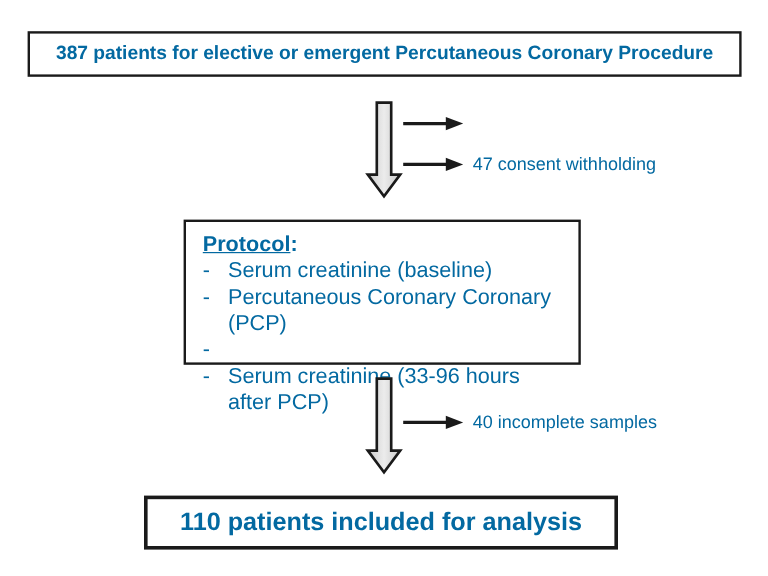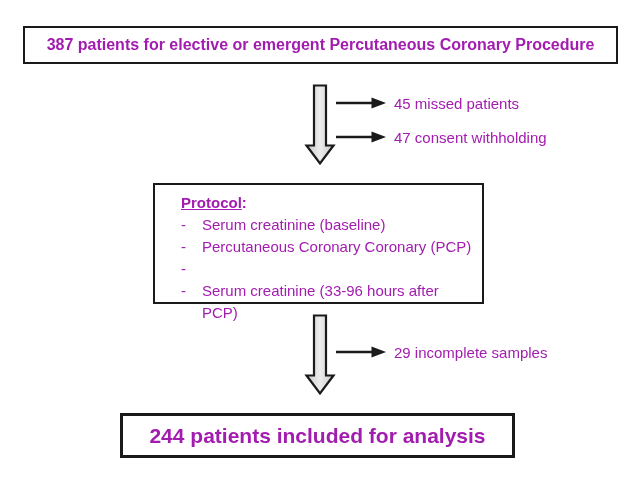--- a/index.html
+++ b/index.html
@@ -6,21 +6,21 @@
     margin: 0;
     padding: 0;
     background: #ffffff;
   }
   .canvas {
     position: relative;
     width: 640px;
     height: 463px;
     background: #ffffff;
     font-family: "Liberation Sans", sans-serif;
-    color: #a21caf;
+    color: #0369a1;
     overflow: hidden;
   }
   .box {
     position: absolute;
     background: #ffffff;
     border: 2.5px solid #1a1a1a;
     box-sizing: border-box;
   }
   .top-box {
     left: 23px;
@@ -32,22 +32,22 @@
     justify-content: center;
     font-weight: bold;
     font-size: 16px;
     white-space: nowrap;
   }
   .protocol-box {
     left: 153px;
     top: 183px;
     width: 331px;
     height: 121px;
-    padding: 7px 8px 0 26px;
-    font-size: 15px;
+    padding: 7px 8px 0 14px;
+    font-size: 18px;
     line-height: 22px;
   }
   .protocol-title {
     font-weight: bold;
   }
   .protocol-title .u {
     text-decoration: underline;
   }
   .protocol-item {
     display: flex;
@@ -114,21 +114,20 @@
         <stop offset="1" stop-color="#c9c9c9"></stop>
       </linearGradient>
     </defs>
     <polygon points="14,1.5 26,1.5 26,61.5 33.5,61.5 20,79.5 6.5,61.5 14,61.5" fill="url(#arrowGrad1)" stroke="#1a1a1a" stroke-width="2.2" stroke-linejoin="miter"></polygon>
   </svg>
 
   <svg class="side-arrow side-arrow-1" viewBox="0 0 52 14">
     <line x1="1" y1="7" x2="38" y2="7" stroke="#1a1a1a" stroke-width="2.6"></line>
     <polygon points="36.5,1.5 51,7 36.5,12.5" fill="#1a1a1a"></polygon>
   </svg>
-  <div class="side-label side-label-1">45 missed patients</div>
 
   <svg class="side-arrow side-arrow-2" viewBox="0 0 52 14">
     <line x1="1" y1="7" x2="38" y2="7" stroke="#1a1a1a" stroke-width="2.6"></line>
     <polygon points="36.5,1.5 51,7 36.5,12.5" fill="#1a1a1a"></polygon>
   </svg>
   <div class="side-label side-label-2">47 consent withholding</div>
 
   <div class="box protocol-box">
     <div class="protocol-title">
       <span class="u">Protocol</span><span>:</span>
@@ -158,19 +157,19 @@
         <stop offset="1" stop-color="#c9c9c9"></stop>
       </linearGradient>
     </defs>
     <polygon points="14,1.5 26,1.5 26,61.5 33.5,61.5 20,79.5 6.5,61.5 14,61.5" fill="url(#arrowGrad2)" stroke="#1a1a1a" stroke-width="2.2" stroke-linejoin="miter"></polygon>
   </svg>
 
   <svg class="side-arrow side-arrow-3" viewBox="0 0 52 14">
     <line x1="1" y1="7" x2="38" y2="7" stroke="#1a1a1a" stroke-width="2.6"></line>
     <polygon points="36.5,1.5 51,7 36.5,12.5" fill="#1a1a1a"></polygon>
   </svg>
-  <div class="side-label side-label-3">29 incomplete samples</div>
+  <div class="side-label side-label-3">40 incomplete samples</div>
 
   <div class="box bottom-box">
-    <span>244 patients included for analysis</span>
+    <span>110 patients included for analysis</span>
   </div>
 
 </div>
 
 </body></html>

